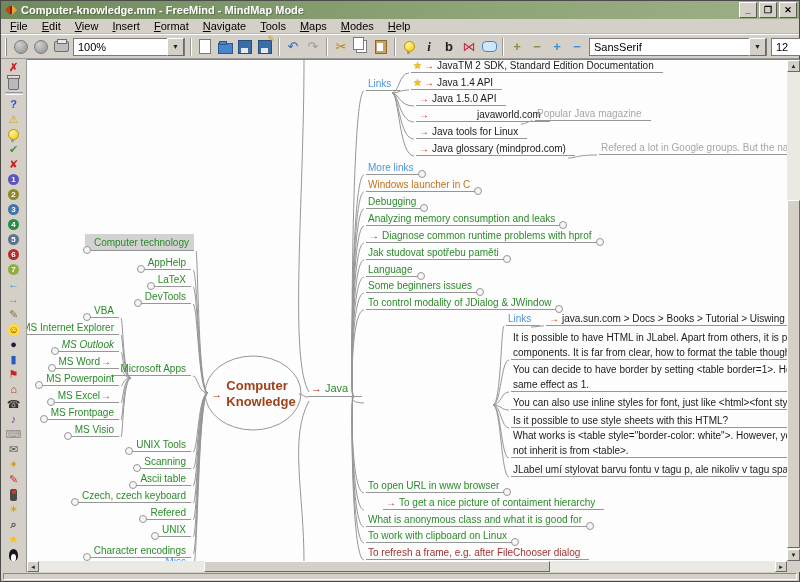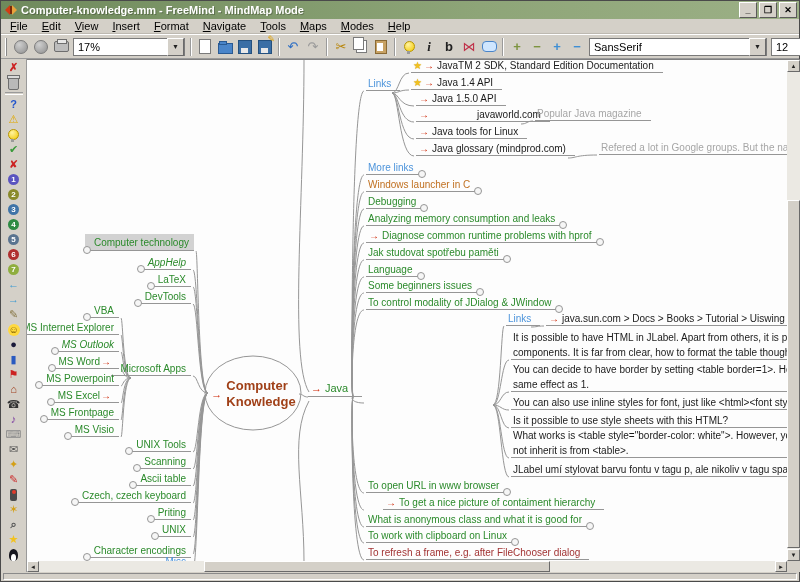--- a/index.html
+++ b/index.html
@@ -141,21 +141,21 @@
       <span class="tbtn">
         <span class="ic ic-navdot"></span>
       </span>
       <span class="tbtn">
         <span class="ic ic-navdot"></span>
       </span>
       <span class="tbtn">
         <span class="ic ic-printer"></span>
       </span>
       <span class="combo" style="width: 112px;">
-        <span class="combo-val">17%</span>
+        <span class="combo-val">100%</span>
         <span class="combo-arrow">▼</span>
       </span>
       <span class="tsep"></span>
       <span class="tbtn">
         <span class="ic ic-doc"></span>
       </span>
       <span class="tbtn">
         <span class="ic ic-folder"></span>
       </span>
       <span class="tbtn">
@@ -358,29 +358,29 @@
           <div class="node side-right multi" style="top: 270px; height: 30px; line-height: 15px; left: 484px; width: 276px;"><span style="color: rgb(26, 26, 26);">It is possible to have HTML in JLabel. Apart from others, it is possible to
 components. It is far from clear, how to format the table though.</span></div>
           <div class="node side-right multi" style="top: 302px; height: 30px; line-height: 15px; left: 484px; width: 276px;"><span style="color: rgb(26, 26, 26);">You can decide to have border by setting &lt;table border=1&gt;. However, on
 same effect as 1.</span></div>
           <div class="node side-right" style="top: 336px; height: 14px; left: 484px; width: 276px;"><span style="color: rgb(26, 26, 26);">You can also use inline styles for font, just like &lt;html&gt;&lt;font style="color:</span></div>
           <div class="node side-right" style="top: 354px; height: 14px; left: 484px; width: 276px;"><span style="color: rgb(26, 26, 26);">Is it possible to use style sheets with this HTML?</span></div>
           <div class="node side-right multi" style="top: 368px; height: 30px; line-height: 15px; left: 484px; width: 276px;"><span style="color: rgb(26, 26, 26);">What works is &lt;table style="border-color: white"&gt;. However, you have to
 not inherit is from &lt;table&gt;.</span></div>
           <div class="node side-right" style="top: 403px; height: 14px; left: 484px; width: 276px;"><span style="color: rgb(26, 26, 26);">JLabel umí stylovat barvu fontu v tagu p, ale nikoliv v tagu span.</span></div>
           <div class="node side-left sel" style="top: 174px; height: 17px; right: 593px;"><span style="color: rgb(43, 138, 43);">Computer technology</span><span class="fold"></span></div>
-          <div class="node side-left" style="top: 196px; height: 14px; right: 596px; font-style: italic;"><span style="color: rgb(43, 138, 43);">AppHelp</span><span class="fold"></span></div>
+          <div class="node side-left" style="top: 196px; height: 14px; right: 596px;"><span style="color: rgb(43, 138, 43);">AppHelp</span><span class="fold"></span></div>
           <div class="node side-left" style="top: 213px; height: 14px; right: 596px;"><span style="color: rgb(43, 138, 43);">LaTeX</span><span class="fold"></span></div>
           <div class="node side-left" style="top: 230px; height: 14px; right: 596px;"><span style="color: rgb(43, 138, 43);">DevTools</span><span class="fold"></span></div>
           <div class="node side-left" style="top: 302px; height: 14px; right: 596px;"><span style="color: rgb(43, 138, 43);">Microsoft Apps</span></div>
           <div class="node side-left" style="top: 378px; height: 14px; right: 596px;"><span style="color: rgb(43, 138, 43);">UNIX Tools</span><span class="fold"></span></div>
           <div class="node side-left" style="top: 395px; height: 14px; right: 596px;"><span style="color: rgb(43, 138, 43);">Scanning</span><span class="fold"></span></div>
           <div class="node side-left" style="top: 412px; height: 14px; right: 596px;"><span style="color: rgb(43, 138, 43);">Ascii table</span><span class="fold"></span></div>
           <div class="node side-left" style="top: 429px; height: 14px; right: 596px;"><span style="color: rgb(43, 138, 43);">Czech, czech keyboard</span><span class="fold"></span></div>
-          <div class="node side-left" style="top: 446px; height: 14px; right: 596px;"><span style="color: rgb(43, 138, 43);">Priting</span><span class="fold"></span></div>
+          <div class="node side-left" style="top: 446px; height: 14px; right: 596px;"><span style="color: rgb(43, 138, 43);">Refered</span><span class="fold"></span></div>
           <div class="node side-left" style="top: 463px; height: 14px; right: 596px;"><span style="color: rgb(43, 138, 43);">UNIX</span><span class="fold"></span></div>
           <div class="node side-left" style="top: 484px; height: 14px; right: 596px;"><span style="color: rgb(43, 138, 43);">Character encodings</span><span class="fold"></span></div>
           <div class="node side-left" style="top: 495px; height: 14px; right: 596px;"><span style="color: rgb(77, 148, 219);">Misc</span></div>
           <div class="node side-left" style="top: 244px; height: 14px; right: 668px;"><span style="color: rgb(43, 138, 43);">VBA</span><span class="fold"></span></div>
           <div class="node side-left" style="top: 261px; height: 14px; right: 668px;"><span style="color: rgb(43, 138, 43);">MS Internet Explorer</span></div>
           <div class="node side-left" style="top: 278px; height: 14px; right: 668px; font-style: italic;"><span style="color: rgb(43, 138, 43);">MS Outlook</span><span class="fold"></span></div>
           <div class="node side-left" style="top: 295px; height: 14px; right: 668px;"><span style="color: rgb(43, 138, 43);">MS Word</span><span class="arr">→</span><span class="fold"></span></div>
           <div class="node side-left" style="top: 312px; height: 14px; right: 668px;"><span style="color: rgb(43, 138, 43);">MS Powerpoint</span><span class="fold"></span></div>
           <div class="node side-left" style="top: 329px; height: 14px; right: 668px;"><span style="color: rgb(43, 138, 43);">MS Excel</span><span class="arr">→</span><span class="fold"></span></div>
           <div class="node side-left" style="top: 346px; height: 14px; right: 668px;"><span style="color: rgb(43, 138, 43);">MS Frontpage</span><span class="fold"></span></div>

